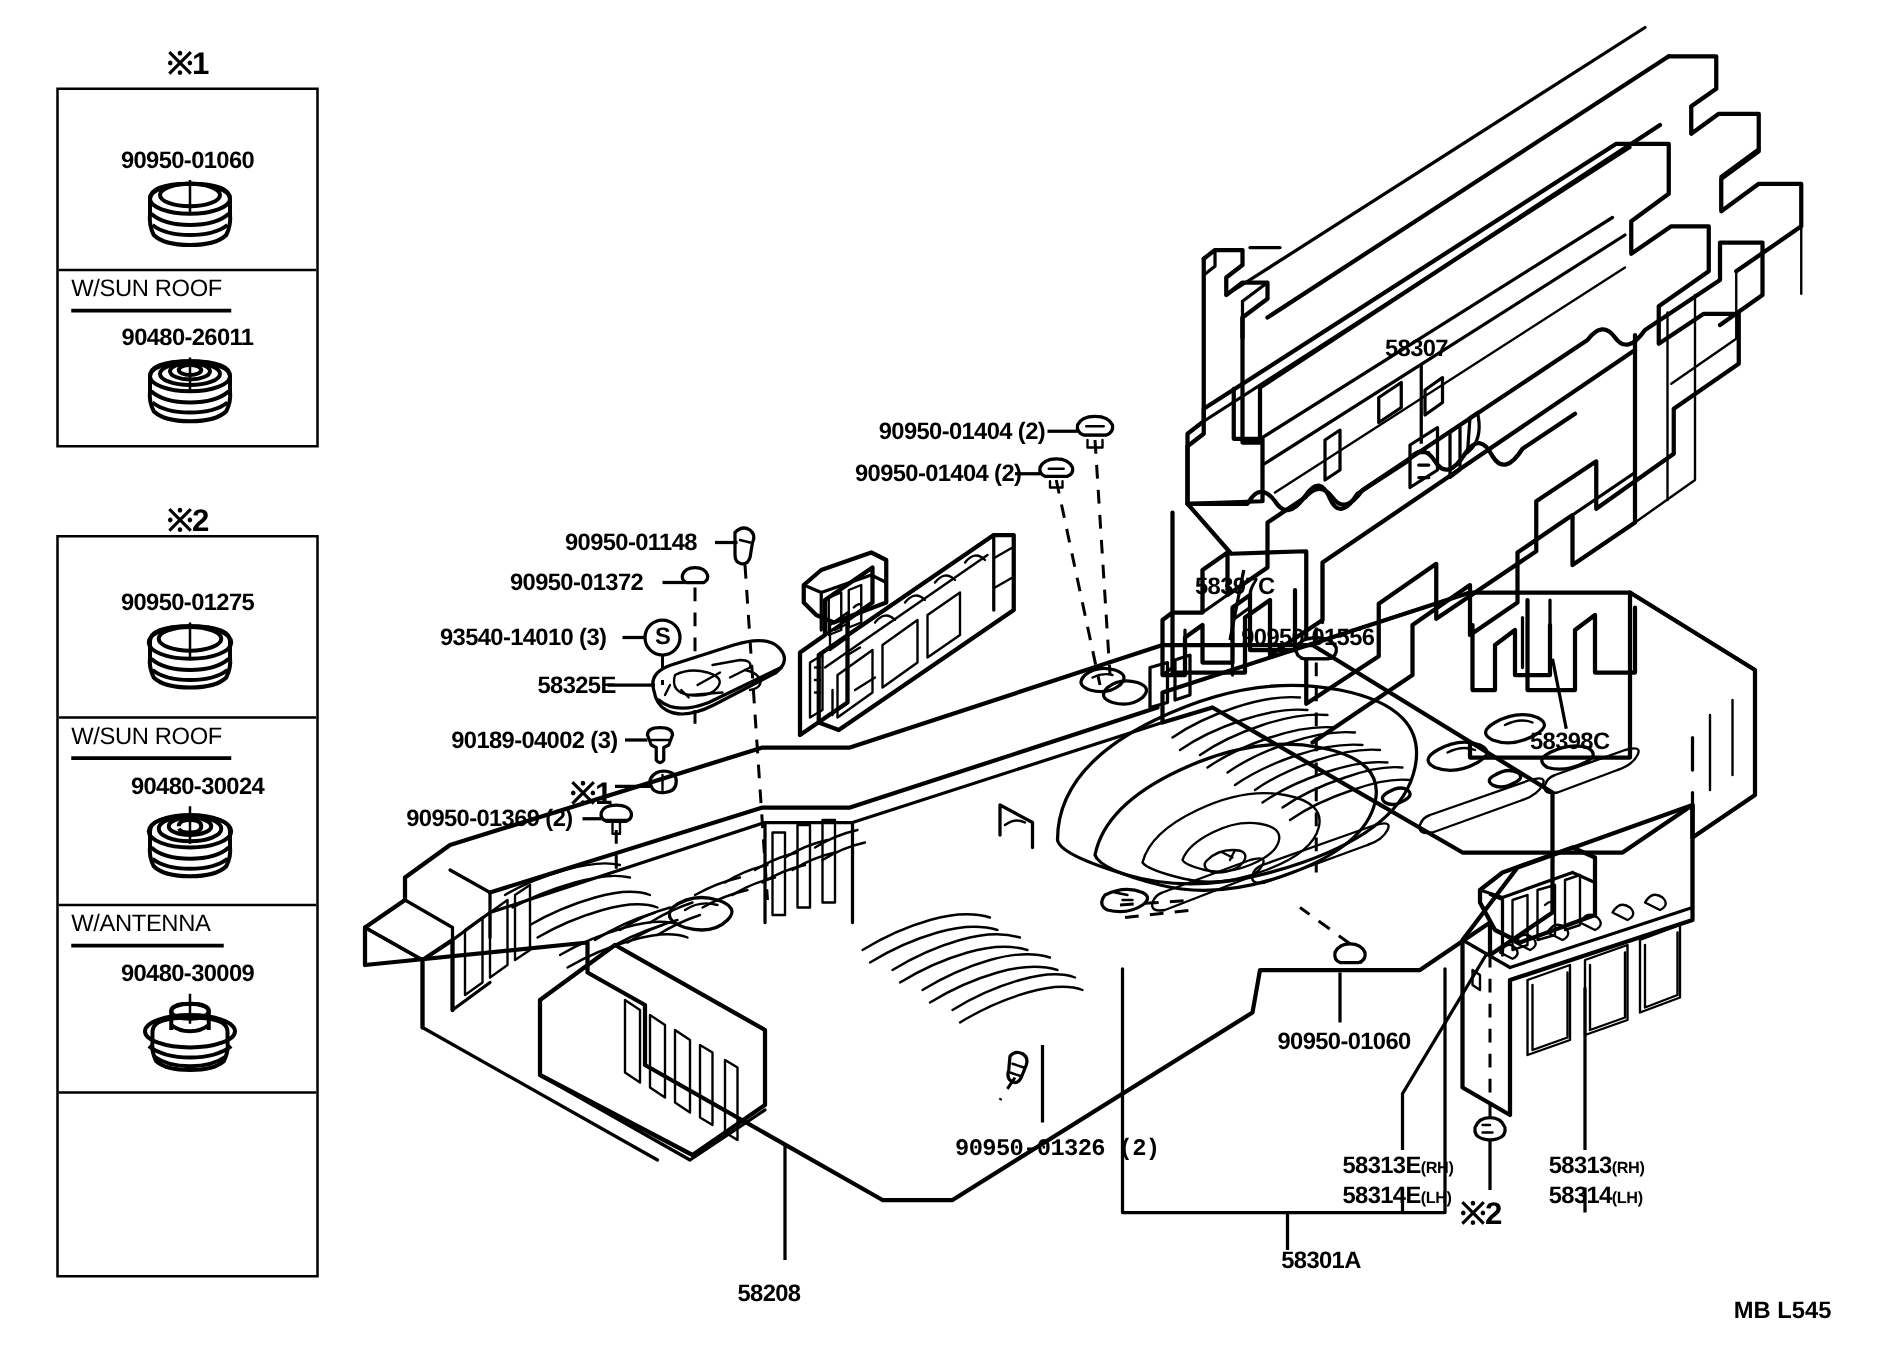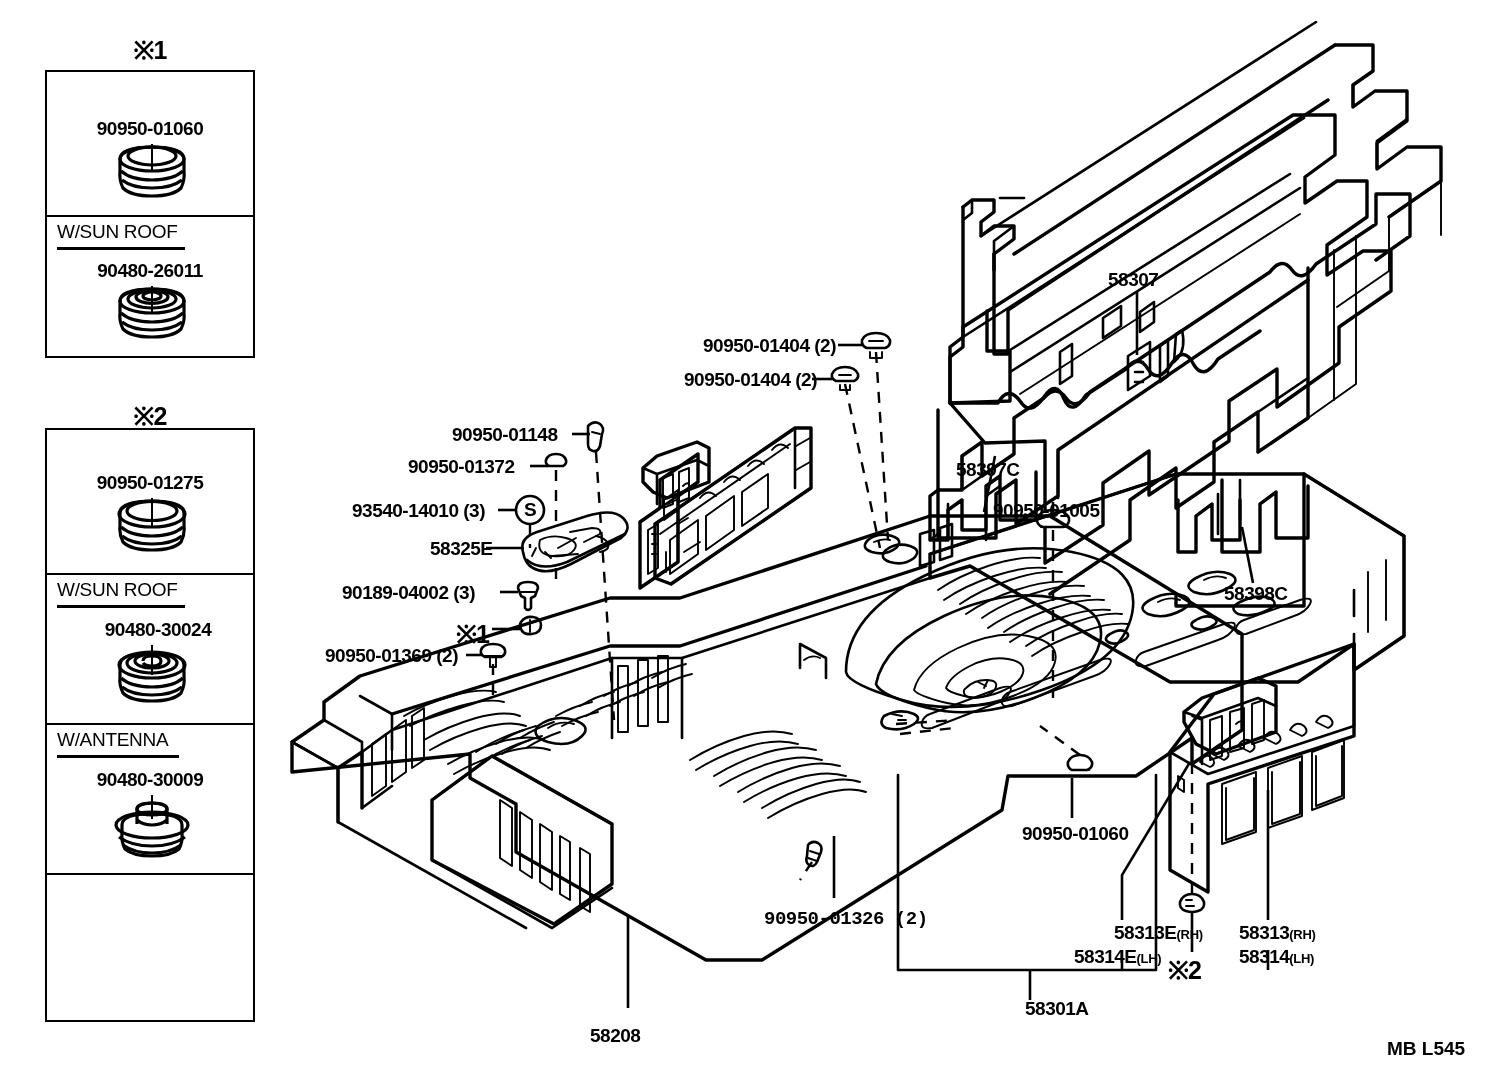--- a/index.html
+++ b/index.html
@@ -563,37 +563,37 @@
     <line class="lead" x1="1122" y1="950" x2="1122" y2="970"></line>
     <path class="lead" d="M1156 970 l0 0"></path>
   </svg>
 
   <div class="pn" style="left:703px; top:335px;">90950-01404 (2)</div>
   <div class="pn" style="left:684px; top:369px;">90950-01404 (2)</div>
   <div class="pn" style="left:452px; top:424px;">90950-01148</div>
   <div class="pn" style="left:408px; top:456px;">90950-01372</div>
   <div class="pn" style="left:352px; top:500px;">93540-14010 (3)</div>
   <div class="pn" style="left:430px; top:538px;">58325E</div>
-  <div class="pn" style="left:342px; top:582px;">90189-04002 (3)</div>
+  <div class="pn" style="left:361px; top:582px;">90189-04002 (3)</div>
   <div class="ref-mark" style="left:456px; top:616px;">※1</div>
   <div class="pn" style="left:325px; top:645px;">90950-01369 (2)</div>
-  <div class="pn" style="left:993px; top:500px;">90950-01005</div>
+  <div class="pn" style="left:993px; top:500px;">90950-01556</div>
   <div class="pn" style="left:1108px; top:269px;">58307</div>
   <div class="pn" style="left:956px; top:459px;">58397C</div>
   <div class="pn" style="left:1224px; top:583px;">58398C</div>
   <div class="pn" style="left:1022px; top:823px;">90950-01060</div>
   <div class="pn" style="left:764px; top:908px;font-family:Liberation Mono, monospace;">90950-01326 (2)</div>
   <div class="pn" style="left:590px; top:1025px;">58208</div>
   <div class="pn" style="left:1025px; top:998px;">58301A</div>
   <div class="ref-mark" style="left:1168px; top:952px;">※2</div>
 
   <div class="pn" style="left:524px; top:499px;">S</div>
 
   <div style="position:absolute; left:1074px; top:922px;">
-    <div class="pn" style="position:relative; left:0; top:0;margin-left:40px;">
+    <div class="pn" style="position:relative; left:0; top:0;">
       <span>58313E</span><span class="sub">(RH)</span>
     </div>
     <div class="pn" style="position:relative; left:0; top:2px;">
       <span>58314E</span><span class="sub">(LH)</span>
     </div>
   </div>
 
   <div style="position:absolute; left:1239px; top:922px;">
     <div class="pn" style="position:relative; left:0; top:0;">
       <span>58313</span><span class="sub">(RH)</span>

